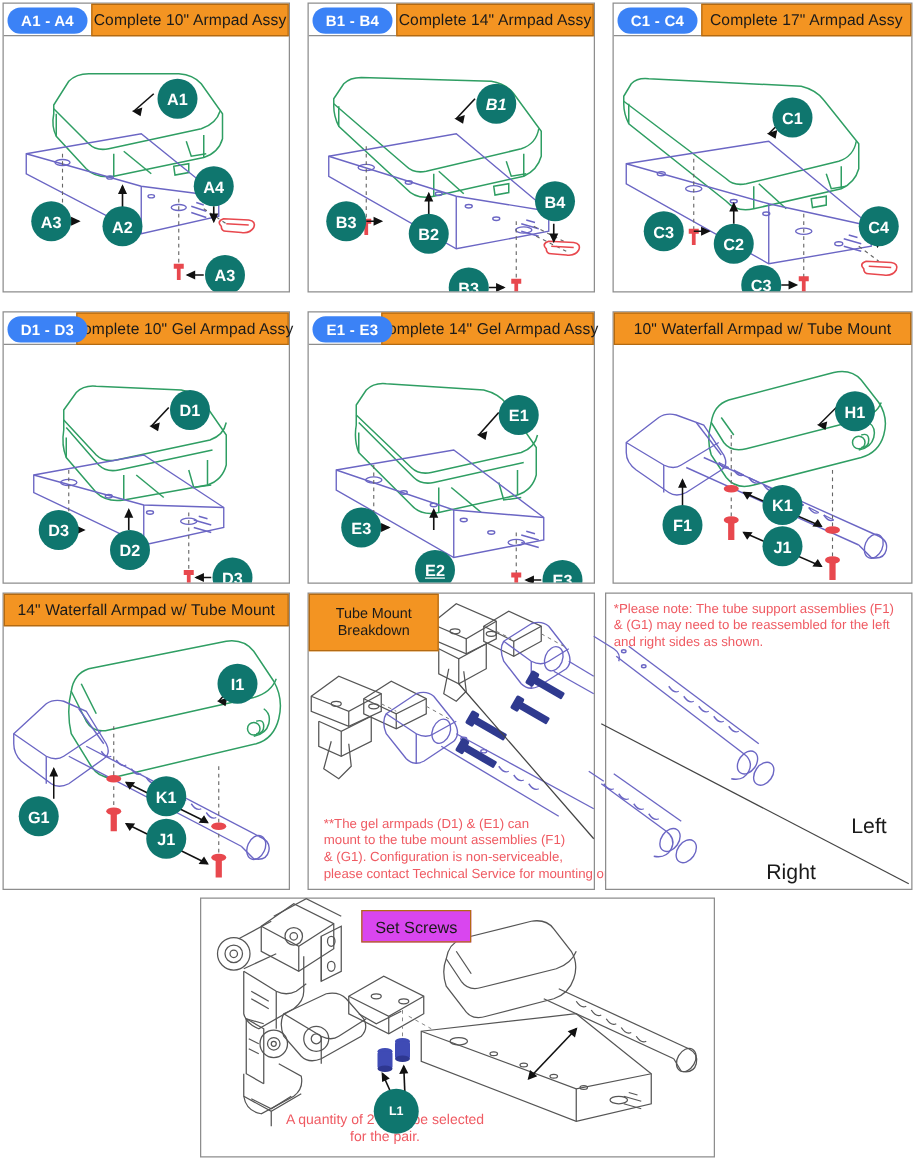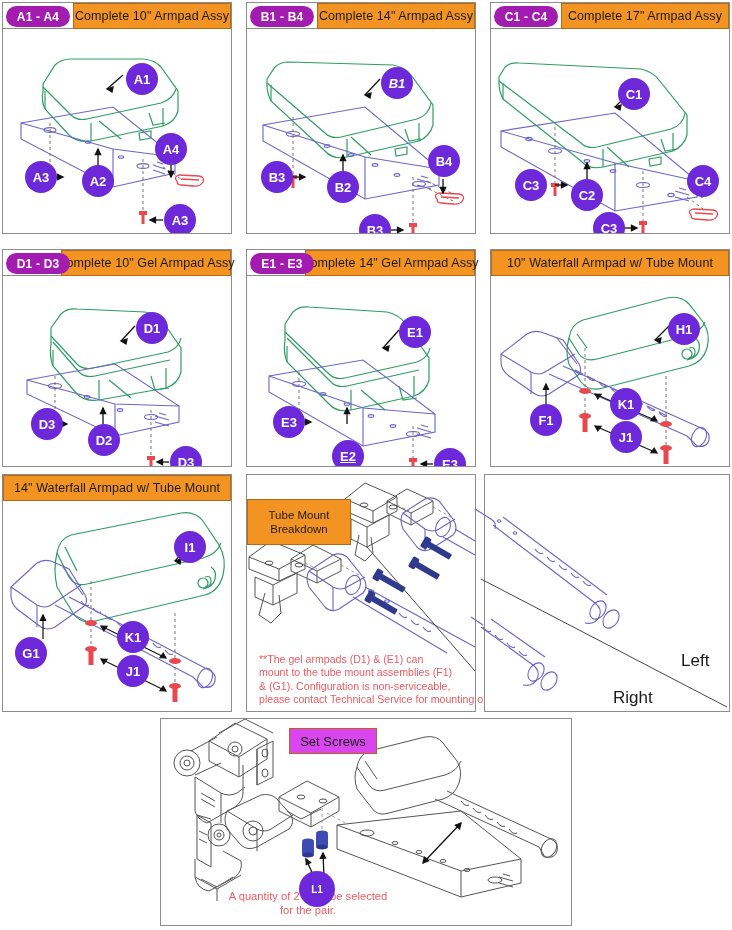--- a/index.html
+++ b/index.html
@@ -9,40 +9,40 @@
 
   .panel{position:absolute;box-sizing:border-box;border:1.5px solid #8d8d8d;background:#fff;}
   .hdr{position:absolute;left:0;top:0;height:26px;box-sizing:border-box;
        border-bottom:1.5px solid #8d8d8d;display:flex;align-items:center;}
   .hdr-bar{position:absolute;top:0;height:26px;background:#f39422;
            border:1px solid #b36a12;box-sizing:border-box;
            display:flex;align-items:center;justify-content:center;}
   .hdr-txt{font-size:12.5px;color:#1a1a1a;white-space:nowrap;letter-spacing:.1px;}
 
   .badge-pill{position:absolute;left:3px;top:3px;width:64px;height:21px;
-     background:#a21caf;border-radius:11px;display:flex;align-items:center;
+     background:#3b82f6;border-radius:11px;display:flex;align-items:center;
      justify-content:center;color:#fff;font-size:12px;font-weight:bold;
      letter-spacing:.2px;z-index:5;}
 
   .stage{position:absolute;left:0;top:26px;right:0;bottom:0;overflow:hidden;}
 
-  .cal{position:absolute;border-radius:50%;background:#6d28d9;color:#fff;
+  .cal{position:absolute;border-radius:50%;background:#0f766e;color:#fff;
        display:flex;align-items:center;justify-content:center;
        font-weight:bold;font-size:13px;z-index:6;}
 
   .note{position:absolute;color:#f4646b;font-size:10.6px;line-height:13.4px;
         white-space:pre-line;}
   .note.rednote{color:#ef5a62;}
 
   .lr{position:absolute;font-size:17px;color:#1a1a1a;}
 
   .tmb-lbl{position:absolute;left:0;top:0;width:104px;height:46px;background:#f39422;
     border:1px solid #b36a12;box-sizing:border-box;display:flex;flex-direction:column;
     align-items:center;justify-content:center;color:#1a1a1a;font-size:11.5px;
-    line-height:14px;text-align:center;z-index:4;margin-top:24px;}
+    line-height:14px;text-align:center;z-index:4;}
 
   .setscrews-lbl{position:absolute;background:#d946ef;border:1.5px solid #b36a12;
     box-sizing:border-box;display:flex;align-items:center;justify-content:center;
     color:#1a1a1a;font-size:13px;z-index:4;}
 
   svg{display:block;overflow:visible;}
 </style>
 </head>
 <body>
 
@@ -613,20 +613,23 @@
     </g>
   </svg>
 
   <div class="note rednote" style="left:12px;top:178px;width:262px;">**The gel armpads (D1) &amp; (E1) can
 mount to the tube mount assemblies (F1)
 &amp; (G1). Configuration is non-serviceable,
 please contact Technical Service for mounting options.</div>
 </div>
 
 <div class="panel" style="left:484px;top:474px;width:246px;height:238px;">
+  <div class="note rednote" style="left:6px;top:6px;width:240px;">*Please note: The tube support assemblies (F1)
+&amp; (G1) may need to be reassembled for the left
+and right sides as shown.</div>
 
   <svg width="244" height="236" viewBox="0 0 244 236" style="position:absolute;left:0;top:0;">
 
     <g fill="none" stroke="#6b66c4" stroke-width="1.1">
       <path d="M-10 34 L6 44 Q12 48 10 54"></path>
       <path d="M8 50 L110 128"></path>
       <path d="M18 42 L122 120"></path>
       <path d="M110 128 Q118 134 114 142 Q110 150 100 148"></path>
       <ellipse cx="113" cy="135" rx="7" ry="10" transform="rotate(35 113 135)"></ellipse>
       <ellipse cx="126" cy="144" rx="7" ry="10" transform="rotate(35 126 144)"></ellipse>

